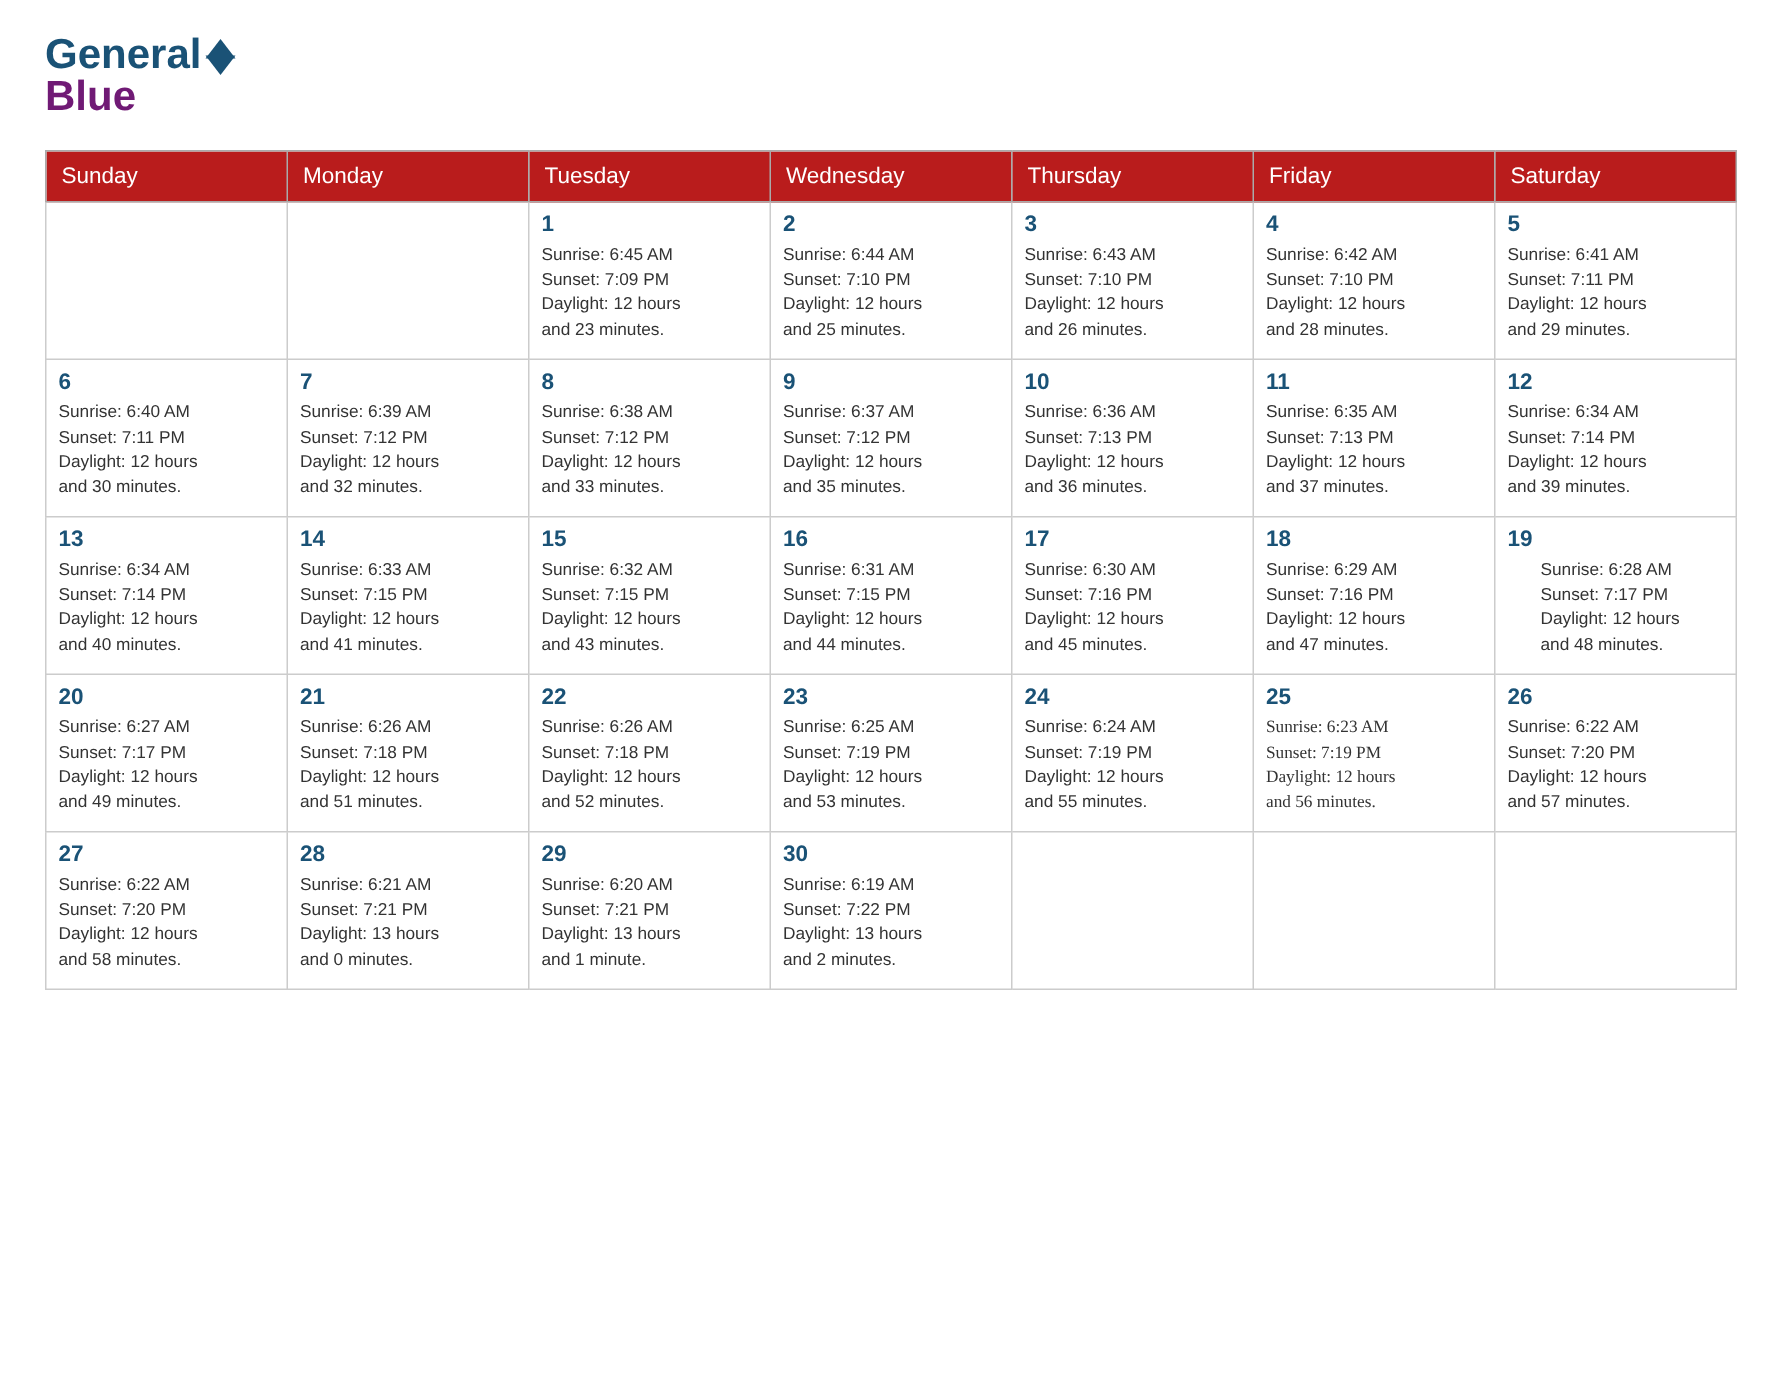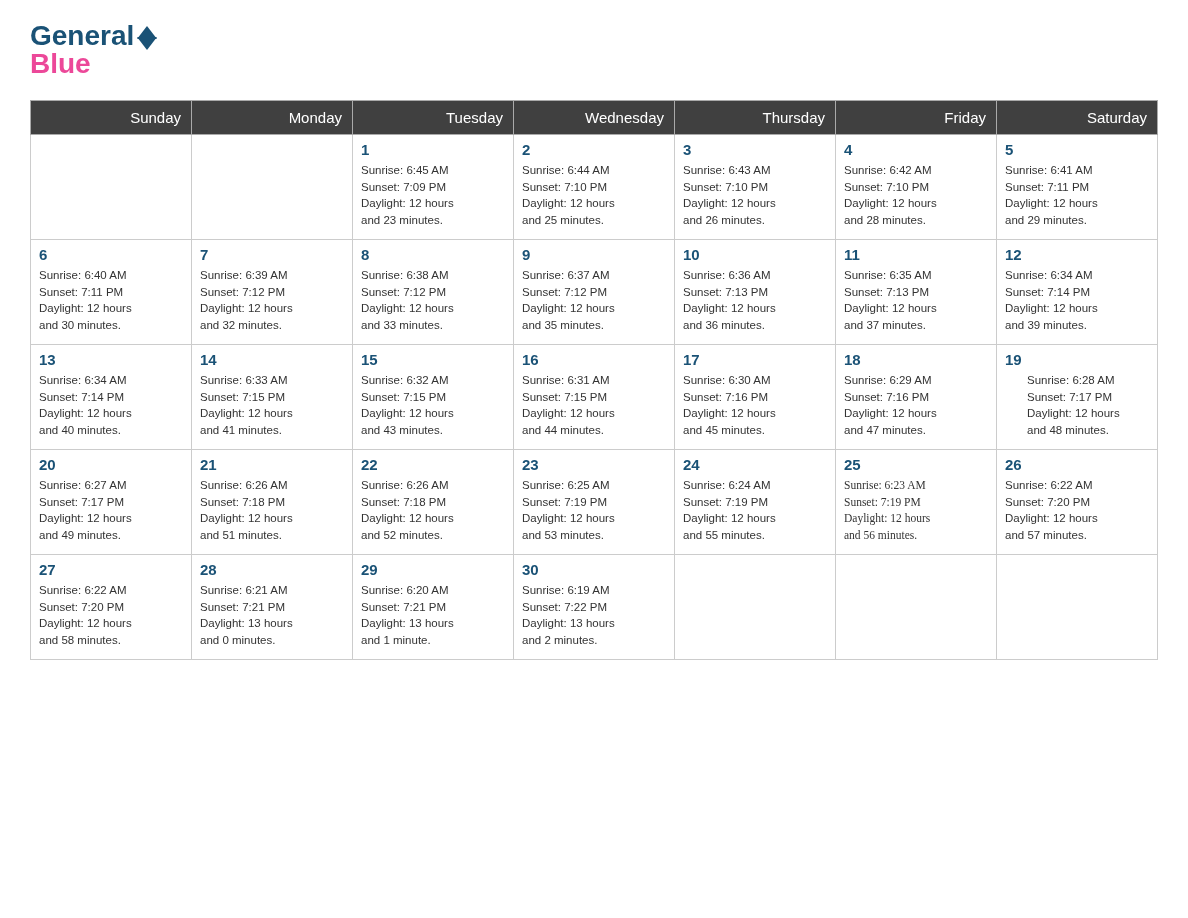--- a/index.html
+++ b/index.html
@@ -22,21 +22,21 @@
       gap: 2px;
     }
     .logo-text-general {
       font-size: 28px;
       font-weight: bold;
       color: #1a5276;
     }
     .logo-blue {
       font-size: 28px;
       font-weight: bold;
-      color: #ec4899;
+      color: #701a75;
       display: block;
       margin-top: -4px;
     }
     .title-block {
       text-align: right;
     }
     .title-block h1 {
       font-size: 52px;
       font-weight: normal;
       color: #1a1a1a;
@@ -45,24 +45,24 @@
       font-size: 20px;
       font-weight: normal;
       color: #1a1a1a;
     }
     .calendar {
       width: 100%;
       border-collapse: collapse;
       border: 1px solid #aaa;
     }
     .calendar th {
-      background: #404040;
+      background: #b91c1c;
       color: #fff;
       padding: 8px 10px;
-      text-align: right;
+      text-align: left;
       font-size: 15px;
       font-weight: normal;
       border: 1px solid #aaa;
     }
     .calendar td {
       vertical-align: top;
       padding: 6px 8px;
       border: 1px solid #ccc;
       width: calc(100% / 7);
       min-height: 100px;

